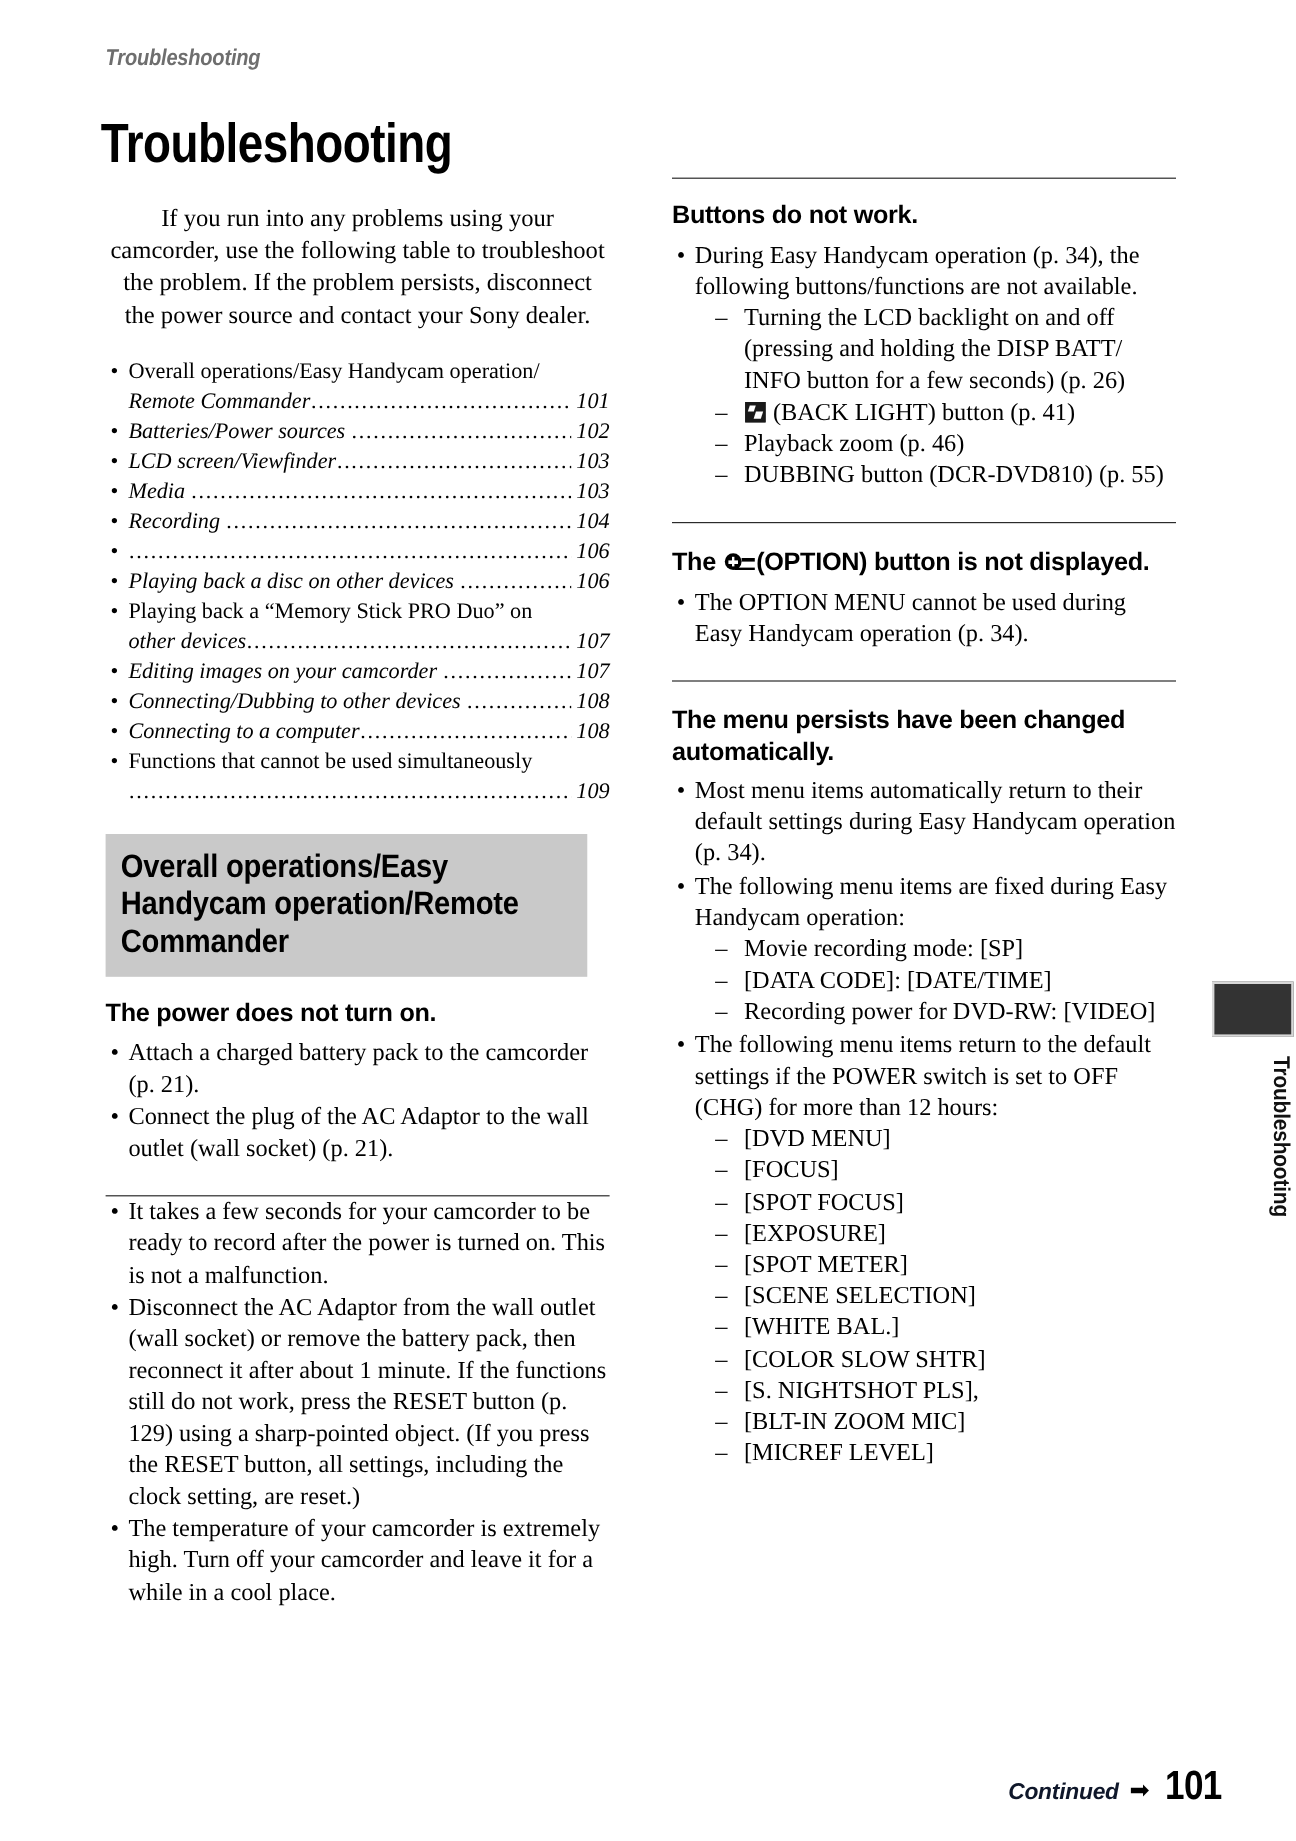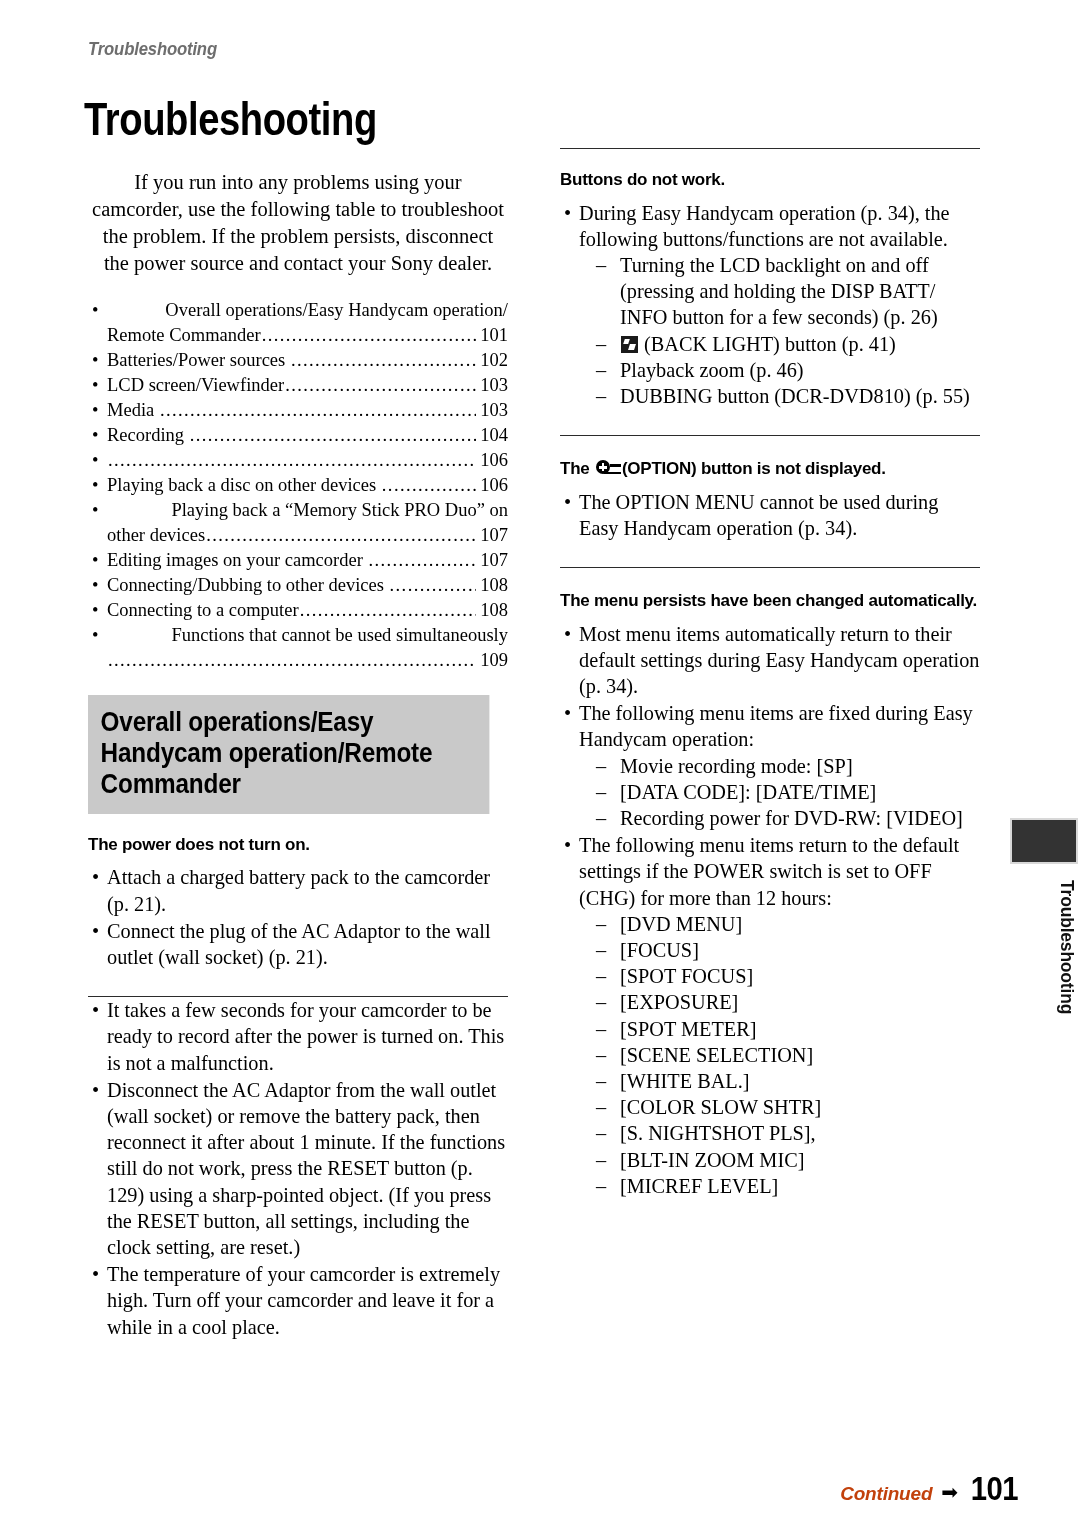--- a/index.html
+++ b/index.html
@@ -73,32 +73,33 @@
   }
   .toc-row .bul {
     position: absolute;
     left: 4px;
     top: 0;
   }
   .toc-line {
     display: flex;
     align-items: center;
     width: 100%;
+    font-style: italic;
   }
   .toc-label { white-space: pre; }
   .toc-dots {
     flex: 1 1 auto;
     overflow: hidden;
     white-space: nowrap;
     letter-spacing: 1.4px;
     margin: 0 1px;
     font-size: 18.5px;
   }
   .toc-page { white-space: pre; padding-left: 3px; }
-  .toc-sub { display: block; text-align: right; }
+  .toc-sub { display: block; }
 
   
   .banner {
     background: #c9c9c9;
     margin-top: 22px;
     padding: 12px 14px 14px 14px;
     font-family: "Liberation Sans Narrow", "Liberation Sans", sans-serif;
     font-weight: bold;
     font-size: 27px;
     line-height: 31px;
@@ -107,21 +108,21 @@
     transform: scaleX(0.9);
     transform-origin: left top;
     width: 446px;
     box-sizing: border-box;
   }
 
   
   .qhead {
     font-family: "Liberation Sans", "DejaVu Sans", sans-serif;
     font-weight: bold;
-    font-size: 17px;
+    font-size: 21px;
     line-height: 25.5px;
     margin-top: 20px;
     margin-bottom: 7px;
     letter-spacing: -0.25px;
   }
   .qhead.first { margin-top: 18px; }
 
   hr.sep {
     border: none;
     border-top: 1.6px solid #2b2b2b;
@@ -265,21 +266,21 @@
     display: flex;
     align-items: baseline;
     gap: 9px;
   }
   .footer-continued {
     font-family: "Liberation Sans Narrow", "Liberation Sans", sans-serif;
     font-weight: bold;
     font-style: italic;
     font-size: 19px;
     letter-spacing: -0.2px;
-    color: #c2410c;
+    color: #0f172a;
   }
   .footer-arrow {
     font-size: 20px;
     line-height: 1;
     font-family: "DejaVu Sans", sans-serif;
     position: relative;
     top: -1px;
   }
   .footer-pageno {
     font-family: "Liberation Sans Narrow", "Liberation Sans", sans-serif;

